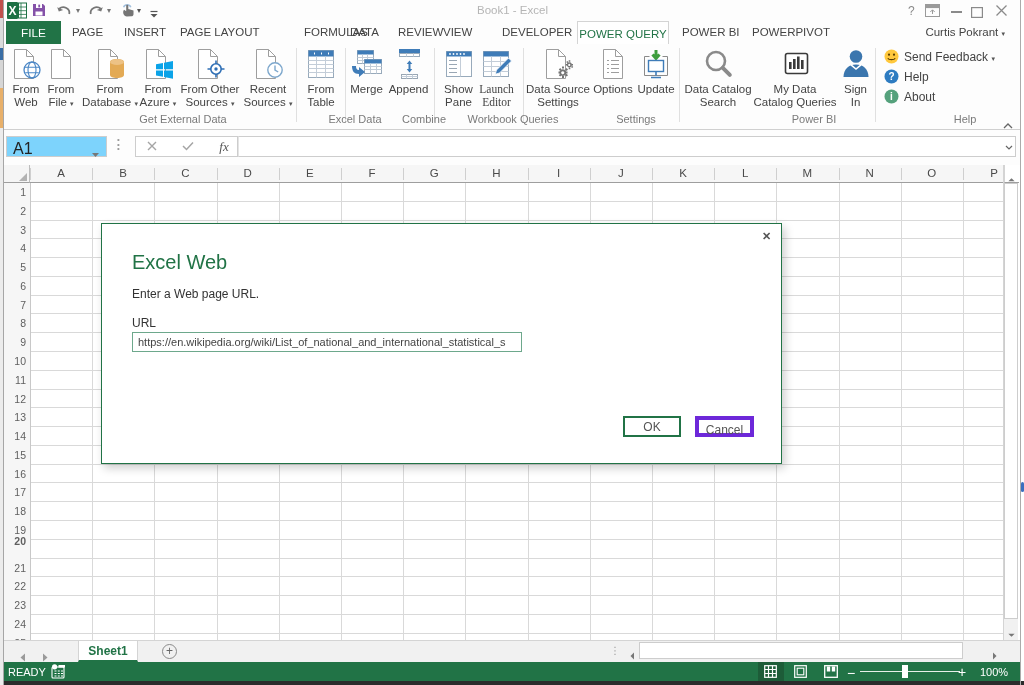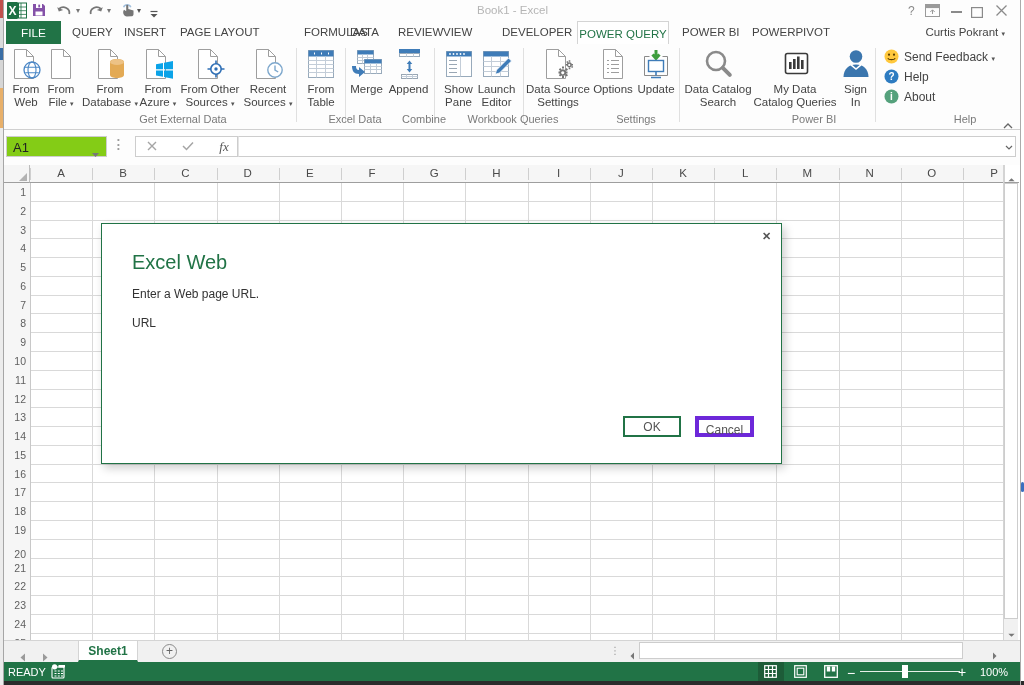--- a/index.html
+++ b/index.html
@@ -34,22 +34,22 @@
 .rlabel { position:absolute; top:69px; font-size:11px; color:#7a7a7a; text-align:center; white-space:nowrap;margin-left:34px; }
 .ritem { position:absolute; top:3px; text-align:center; font-size:11.5px; color:#444; }
 .ritem .ic { height:34px; display:flex; align-items:center; justify-content:center; }
 .ritem .txt { line-height:12.5px; margin-top:2px; white-space:nowrap; }
 .drop { font-size:7px; color:#555; }
 .hitem { position:absolute; font-size:12px; color:#444; display:flex; align-items:center; }
 .hitem svg { margin-right:5px; }
 
 
 #fbar { left:0; top:130px; width:1020px; height:35px; background:#fdfdfd; }
-#namebox { position:absolute; left:6px; top:6px; width:101px; height:21px; background:#84cc16;
-  border:1px solid #cdcdcd; font-size:13px; color:#222; padding:3px 0 0 6px; }
+#namebox { position:absolute; left:6px; top:6px; width:101px; height:21px; background:#7dd3fc;
+  border:1px solid #cdcdcd; font-size:16px; color:#222; padding:3px 0 0 6px; }
 #fxbox { position:absolute; left:135px; top:6px; width:103px; height:21px; background:#fff;
   border:1px solid #cdcdcd; color:#9a9a9a; }
 #ffield { position:absolute; left:238px; top:6px; width:778px; height:21px; background:#fff;
   border:1px solid #cdcdcd; border-left:1px solid #e4e4e4; }
 #fexpand { position:absolute; left:1001px; top:7px; width:16px; height:19px; z-index:5; }
 
 
 #corner { left:4px; top:165px; width:26px; height:18px; background:#f5f5f5;
   border-right:1px solid #bdbdbd; border-bottom:1px solid #9e9e9e; }
 #colhead { left:30px; top:165px; width:973px; height:18px; background:#f6f6f6;
@@ -151,21 +151,21 @@
     <div class="abs" style="left:951px; top:11px; width:11px; height:2px; background:#8a8a8a;"></div>
     <div class="abs" style="left:971px; top:4px;"><svg width="12" height="11" viewBox="0 0 12 11">
         <rect x="0.6" y="0.6" width="10.8" height="9.8" fill="none" stroke="#8a8a8a" stroke-width="1.2"></rect>
       </svg></div>
     <div class="abs" style="left:995px; top:3px;"><svg width="13" height="13" viewBox="0 0 13 13">
         <path d="M1.5 1.5 l10 10 M11.5 1.5 l-10 10" stroke="#8a8a8a" stroke-width="1.3"></path>
       </svg></div>
   </div>
   <div class="abs" id="tabrow">
     <div id="filetab">FILE</div>
-    <div class="tab" style="left:72px;">QUERY</div>
+    <div class="tab" style="left:72px;">PAGE</div>
     <div class="tab" style="left:124px;">INSERT</div>
     <div class="tab" style="left:180px;">PAGE LAYOUT</div>
     <div class="tab" style="left:271px;margin-left:33px;">FORMULAS</div>
     <div class="tab" style="left:350px;">DATA</div>
     <div class="tab" style="left:398px;">REVIEW</div>
     <div class="tab" style="left:443px;">VIEW</div>
     <div class="tab" style="left:502px;">DEVELOPER</div>
     <div id="pqtab">POWER QUERY</div>
     <div class="tab" style="left:682px;">POWER BI</div>
     <div class="tab" style="left:752px;">POWERPIVOT</div>
@@ -291,21 +291,21 @@
           <circle cx="9.5" cy="5" r="0.9" fill="#fff"></circle>
         <circle cx="13" cy="5" r="0.9" fill="#fff"></circle>
           <circle cx="16.5" cy="5" r="0.9" fill="#fff"></circle>
         <circle cx="20" cy="5" r="0.9" fill="#fff"></circle>
         <path d="M5 11.5 h8 M5 15.5 h8 M5 19.5 h8 M5 23.5 h8" stroke="#9aa7b4"></path>
         <path d="M16.5 7.5 v20" stroke="#c3cdd8"></path>
       </svg>
       </div>
       <div class="txt">Show<br>Pane</div>
     </div>
-    <div class="ritem" style="left:474px; width:45px;">
+    <div class="ritem" style="left:474px; width:45px;font-family:Liberation Serif, serif;">
       <div class="ic">
         <svg width="30" height="30" viewBox="0 0 30 30">
         <rect x="1.5" y="2.5" width="25" height="25" fill="#fff" stroke="#98aabb"></rect>
         <rect x="1.5" y="2.5" width="25" height="5" fill="#3f7cb8"></rect>
         <path d="M1.5 12.5 h25 M1.5 17.5 h25 M1.5 22.5 h25 M9.5 7.5 v20 M18.5 7.5 v20" stroke="#c3cdd8"></path>
         <path d="M26.5 9 l3 3 -12 12 -4.2 1.2 1.2-4.2 z" fill="#3f7cb8" stroke="#fff" stroke-width="0.8"></path>
       </svg>
       </div>
       <div class="txt">Launch<br>Editor</div>
     </div>
@@ -477,21 +477,21 @@
     <div class="rh" style="top:169.02px;">10</div>
     <div class="rh" style="top:187.80px;">11</div>
     <div class="rh" style="top:206.58px;">12</div>
     <div class="rh" style="top:225.36px;">13</div>
     <div class="rh" style="top:244.14px;">14</div>
     <div class="rh" style="top:262.92px;">15</div>
     <div class="rh" style="top:281.70px;">16</div>
     <div class="rh" style="top:300.48px;">17</div>
     <div class="rh" style="top:319.26px;">18</div>
     <div class="rh" style="top:338.04px;">19</div>
-    <div class="rh" style="top:362px;">20</div>
+    <div class="rh" style="top:349px;font-weight:bold;">20</div>
     <div class="rh" style="top:375.60px;">21</div>
     <div class="rh" style="top:394.38px;">22</div>
     <div class="rh" style="top:413.16px;">23</div>
     <div class="rh" style="top:431.94px;">24</div>
     <div class="rh" style="top:450.72px;">25</div>
   </div>
   <div class="abs" id="rowheadborder"></div>
   <div class="abs" id="grid"></div>
   <div class="abs" id="vsb">
     <div class="abs" style="left:0px; top:0px; width:15px; height:18px; background:#fff; border-left:1px solid #d4d4d4; border-bottom:1px solid #9e9e9e;"></div>
@@ -551,20 +551,21 @@
     <div class="abs" style="left:860px; top:9px; width:100px; height:1px; background:#e6efe9;"></div>
     <div class="abs" style="left:902px; top:3px; width:6px; height:13px; background:#fff;"></div>
     <div class="abs" style="left:958px; top:2px; color:#fff; font-size:14px;">+</div>
     <div class="abs" style="left:980px; top:4px; color:#fff; font-size:11px;">100%</div>
   </div>
   <div class="abs" id="bottomstrip"></div>
   <div class="abs" id="dialog">
     <div id="dlgtitle">Excel Web</div>
     <div id="dlgdesc">Enter a Web page URL.</div>
     <div id="dlgurl">URL</div>
+    <div id="dlginput">https://en.wikipedia.org/wiki/List_of_national_and_international_statistical_s</div>
     <div id="okbtn">OK</div>
     <div id="cancelbtn">Cancel</div>
     <div id="dlgclose">✕</div>
   </div>
   <div class="abs" id="sliver">
     <div class="sl" style="top:0; height:18px; background:#c0504d;"></div>
     <div class="sl" style="top:18px; height:30px; background:#dcdcdc;"></div>
     <div class="sl" style="top:48px; height:12px; background:#3a6ea5;"></div>
     <div class="sl" style="top:60px; height:28px; background:#d6d6d6;"></div>
     <div class="sl" style="top:88px; height:40px; background:#e8b06a;"></div>

